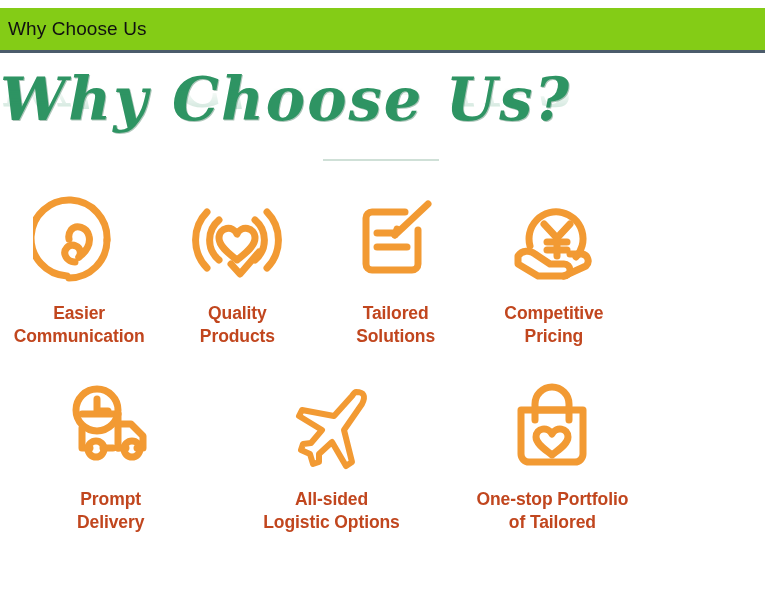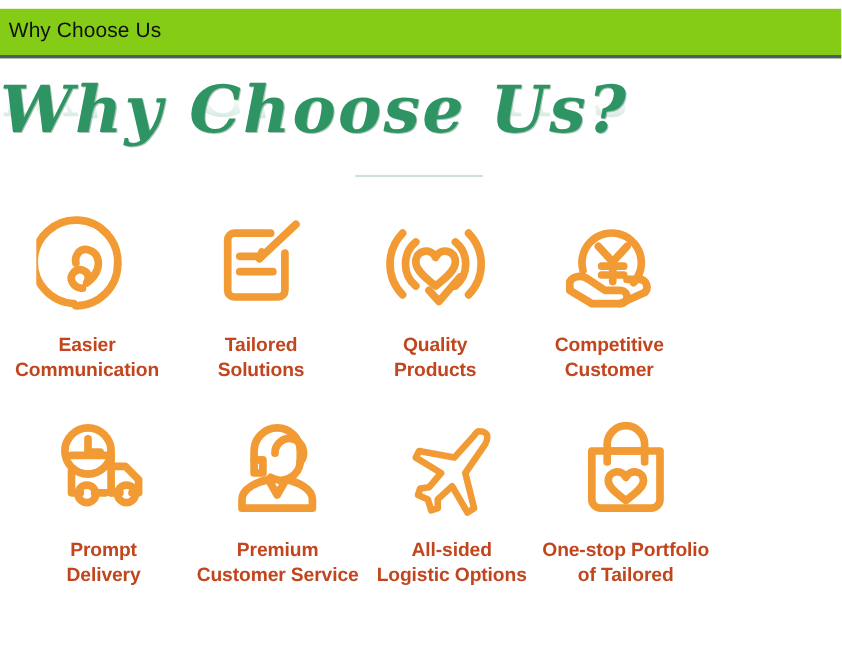--- a/index.html
+++ b/index.html
@@ -161,60 +161,60 @@
           <path d="M46 63 C53 58 58 50 56 42 C54 33 43 30 38 36 C35 40 36 45 36 45"></path>
         </svg>
       </div>
       <div class="feature-label">Easier
 Communication</div>
     </div>
 
     <div class="feature-cell">
       <div class="feature-icon">
         <svg width="92" height="92" viewBox="0 0 92 92" fill="none" stroke="#F29A33" stroke-width="7" stroke-linecap="round" stroke-linejoin="round">
-          <path d="M55 18 H22 a6 6 0 0 0 -6 6 V70 a6 6 0 0 0 6 6 H62 a6 6 0 0 0 6 -6 V36"></path>
-          <line x1="27" y1="39" x2="43" y2="39"></line>
-          <line x1="27" y1="53" x2="57" y2="53"></line>
-          <path d="M45 41 L78 10"></path>
-          <path d="M45 41 L47 35"></path>
-        </svg>
-      </div>
-      <div class="feature-label">Tailored
-Solutions</div>
-    </div>
-
-    <div class="feature-cell">
-      <div class="feature-icon">
-        <svg width="92" height="92" viewBox="0 0 92 92" fill="none" stroke="#F29A33" stroke-width="7" stroke-linecap="round" stroke-linejoin="round">
           <path d="M46 40 C42 31 28 33 28 44 C28 53 40 61 46 66 C52 61 64 53 64 44 C64 33 50 31 46 40 Z"></path>
           <path d="M28 26 A26 26 0 0 0 28 66"></path>
           <path d="M64 26 A26 26 0 0 1 64 66"></path>
           <path d="M16 18 A40 40 0 0 0 16 74"></path>
           <path d="M76 18 A40 40 0 0 1 76 74"></path>
           <path d="M40 70 L49 80 L68 58"></path>
         </svg>
       </div>
       <div class="feature-label">Quality
 Products</div>
+    </div>
+
+    <div class="feature-cell">
+      <div class="feature-icon">
+        <svg width="92" height="92" viewBox="0 0 92 92" fill="none" stroke="#F29A33" stroke-width="7" stroke-linecap="round" stroke-linejoin="round">
+          <path d="M55 18 H22 a6 6 0 0 0 -6 6 V70 a6 6 0 0 0 6 6 H62 a6 6 0 0 0 6 -6 V36"></path>
+          <line x1="27" y1="39" x2="43" y2="39"></line>
+          <line x1="27" y1="53" x2="57" y2="53"></line>
+          <path d="M45 41 L78 10"></path>
+          <path d="M45 41 L47 35"></path>
+        </svg>
+      </div>
+      <div class="feature-label">Tailored
+Solutions</div>
     </div>
 
     <div class="feature-cell">
       <div class="feature-icon">
         <svg width="92" height="92" viewBox="0 0 92 92" fill="none" stroke="#F29A33" stroke-width="7" stroke-linecap="round" stroke-linejoin="round">
           <path d="M22 52 A27 27 0 1 1 68 63"></path>
           <path d="M36 30 L49 44 L62 30"></path>
           <line x1="49" y1="44" x2="49" y2="62"></line>
           <line x1="39" y1="48" x2="59" y2="48"></line>
           <line x1="39" y1="56" x2="59" y2="56"></line>
           <path d="M10 62 C14 56 22 56 27 60 L42 70 H56 a6 6 0 0 1 0 12 H30 L10 70 Z"></path>
           <path d="M56 82 L78 72 a7 7 0 0 0 -4 -12 H62"></path>
         </svg>
       </div>
       <div class="feature-label">Competitive
-Customer</div>
+Pricing</div>
     </div>
 
   </div>
 
   <div class="feature-row row-2">
 
     <div class="feature-cell">
       <div class="feature-icon">
         <svg width="92" height="92" viewBox="0 0 92 92" fill="none" stroke="#F29A33" stroke-width="7" stroke-linecap="round" stroke-linejoin="round">
           <circle cx="32" cy="30" r="21"></circle>
@@ -226,33 +226,20 @@
           <path d="M53 44 H66 L78 56 V68 H72"></path>
           <path d="M61 68 H53"></path>
           <circle cx="31" cy="69" r="8"></circle>
           <circle cx="67" cy="69" r="8"></circle>
         </svg>
       </div>
       <div class="feature-label">Prompt
 Delivery</div>
     </div>
 
-    <div class="feature-cell">
-      <div class="feature-icon">
-        <svg width="92" height="92" viewBox="0 0 92 92" fill="none" stroke="#F29A33" stroke-width="7" stroke-linecap="round" stroke-linejoin="round">
-          <path d="M25 38 V30 A21 21 0 0 1 67 30 V40"></path>
-          <path d="M67 40 A18 18 0 0 1 40 54"></path>
-          <path d="M25 38 H33 V50 H25 Z"></path>
-          <path d="M67 40 A13 13 0 1 0 44 32"></path>
-          <path d="M14 82 V74 C14 64 28 58 38 56 L46 70 L54 56 C64 58 78 64 78 74 V82 Z"></path>
-        </svg>
-      </div>
-      <div class="feature-label">Premium
-Customer Service</div>
-    </div>
 
     <div class="feature-cell">
       <div class="feature-icon">
         <svg width="92" height="92" viewBox="0 0 92 92" fill="none" stroke="#F29A33" stroke-width="6" stroke-linecap="round" stroke-linejoin="round">
           <path d="M70 12 C78 12 80 16 76 24 L58 50 L66 82 L60 86 L46 62 L33 74 L33 82 L27 84 L24 74 L15 70 L17 64 L25 63 L36 50 L13 36 L16 30 L48 36 L66 16 C68 13 69 12 70 12 Z"></path>
         </svg>
       </div>
       <div class="feature-label">All-sided
 Logistic Options</div>
     </div>

